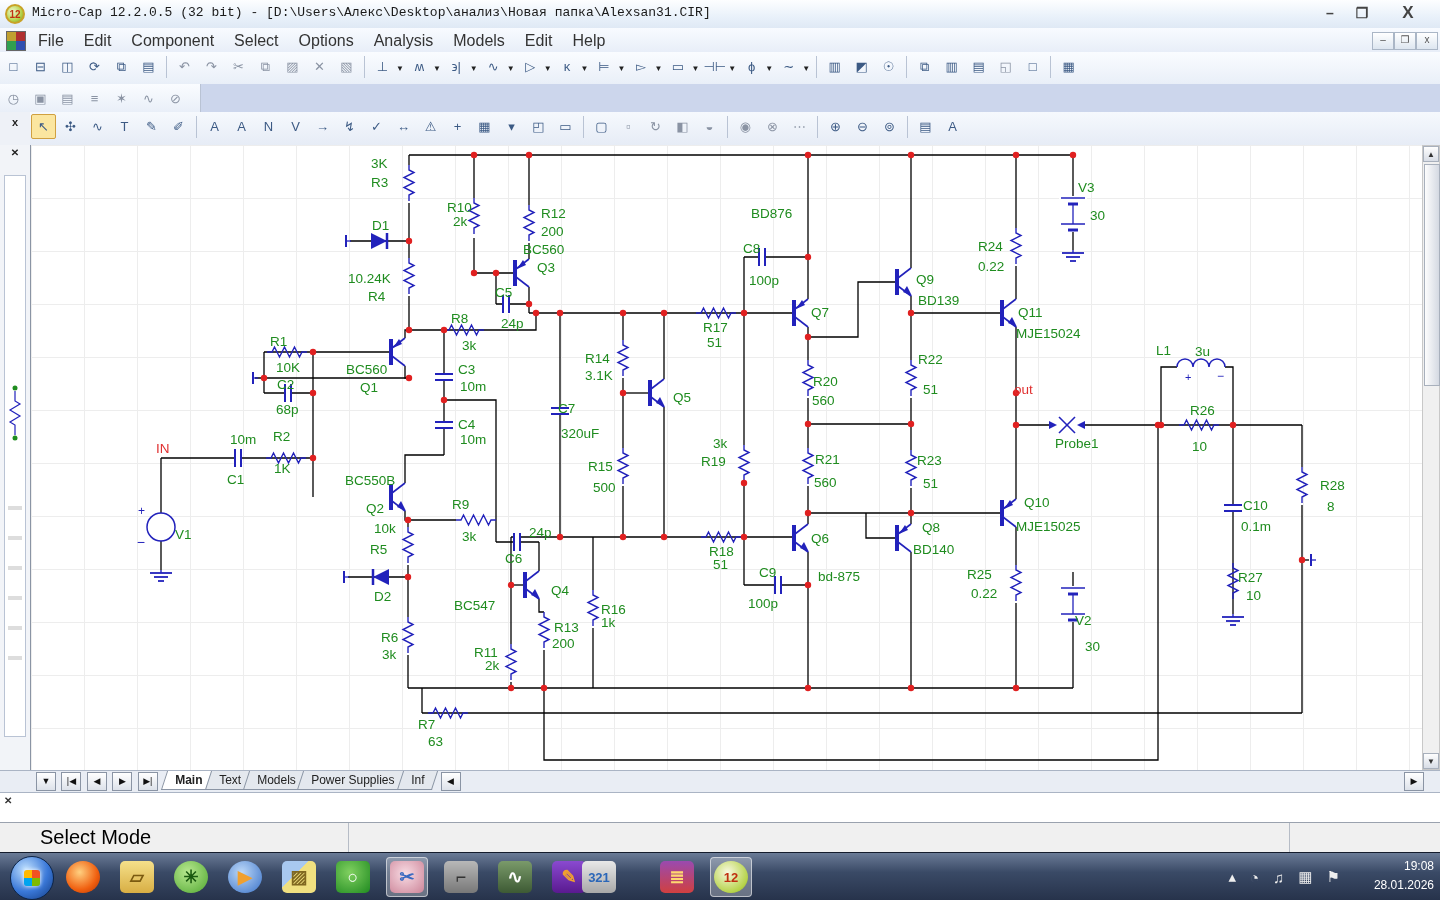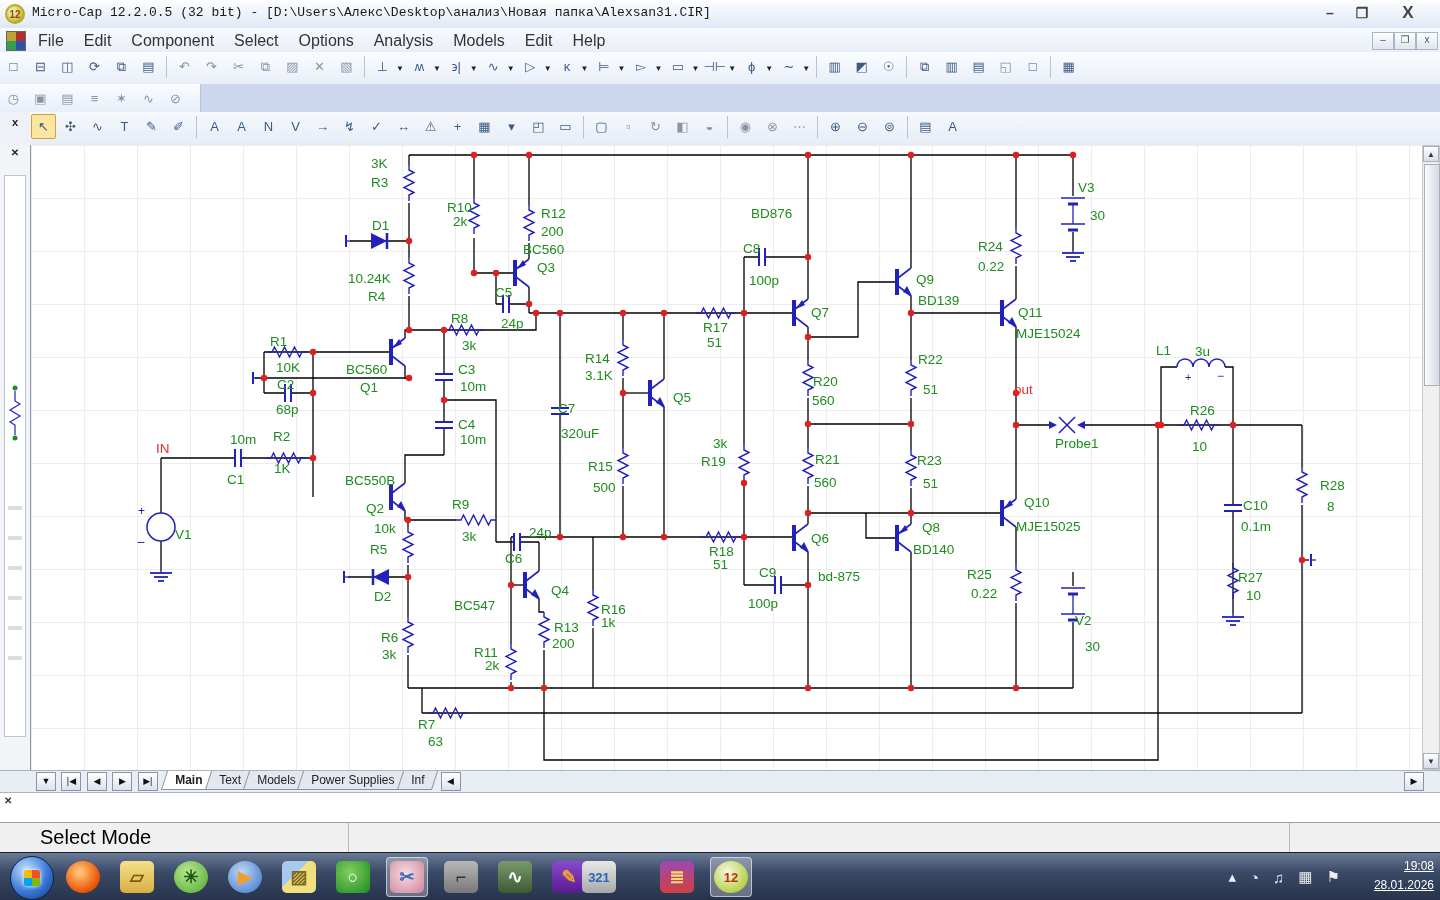--- a/index.html
+++ b/index.html
@@ -79,21 +79,21 @@
     font-size:20px;color:#fff;}
   .tb-ic .g{pointer-events:none;}
   .tb-ic.active{background:rgba(255,255,255,0.30);border:1px solid rgba(255,255,255,0.55);box-sizing:border-box;}
   #startorb{position:absolute;left:10px;top:3px;width:42px;height:42px;border-radius:50%;
     background:radial-gradient(circle at 35% 30%,#bfe0ff,#3a78d8 55%,#123a80);border:1px solid #0c2448;
     display:flex;align-items:center;justify-content:center;}
   #startflag{width:16px;height:16px;border-radius:3px;
     background:conic-gradient(#f25022 0 25%,#7fba00 0 50%,#00a4ef 0 75%,#ffb900 0);
     box-shadow:0 0 4px #fff;}
   .tray{position:absolute;top:0;height:48px;display:flex;align-items:center;color:#eee;}
-  #clock{position:absolute;right:6px;top:4px;width:90px;text-align:right;color:#fff;font-size:12px;line-height:19px;text-decoration:underline;}
+  #clock{position:absolute;right:6px;top:4px;width:90px;text-align:right;color:#fff;font-size:12px;line-height:19px;}
 </style>
 </head>
 <body>
 
 <div id="app">
 
   <div id="titlebar">
     <div id="title-icon">12</div>
     <div id="title-text">Micro-Cap 12.2.0.5 (32 bit) - [D:\Users\Алекс\Desktop\анализ\Новая папка\Alexsan31.CIR]</div>
     <div class="winbtn" style="left:1316px;width:28px;">–</div>

